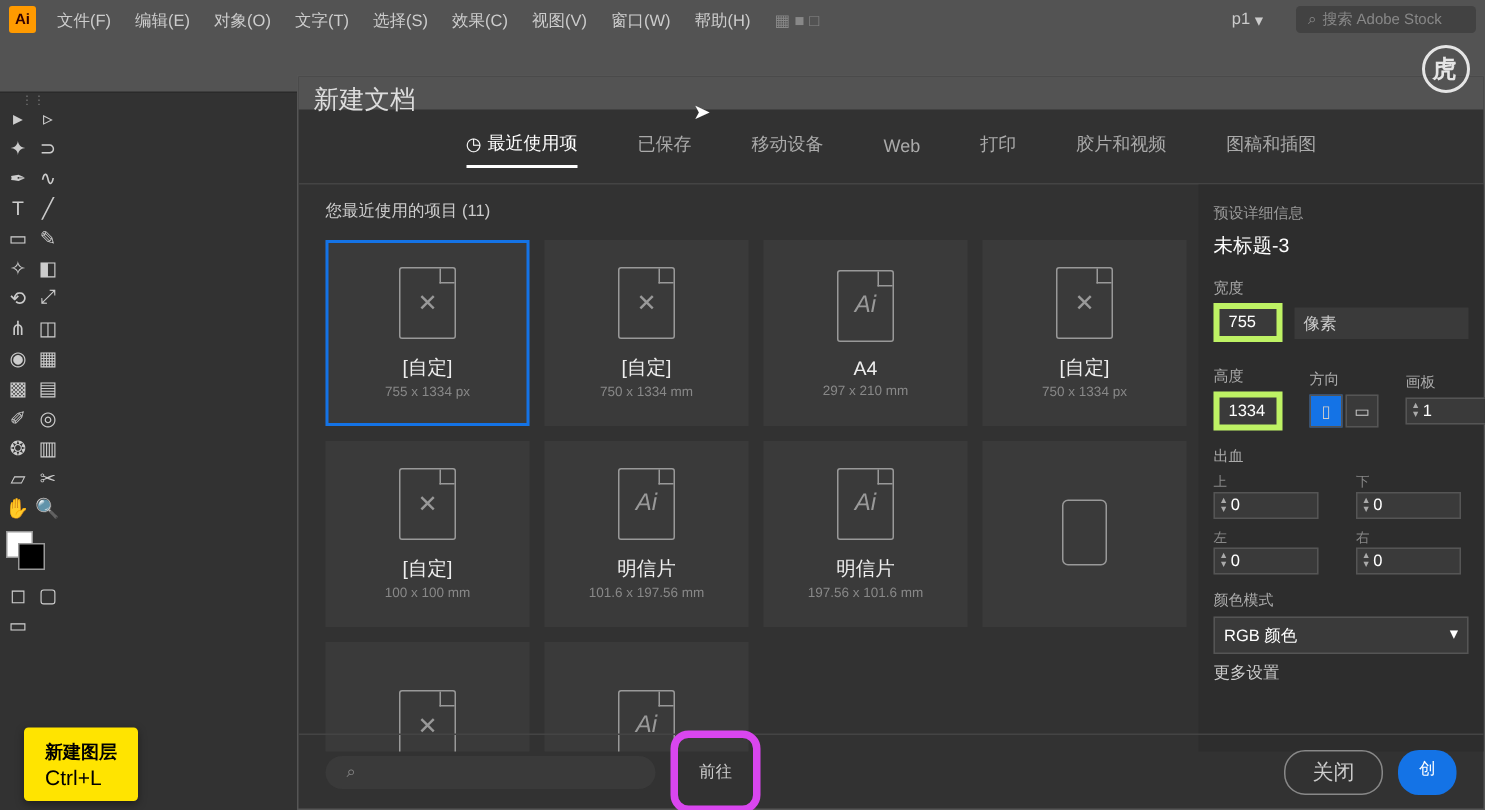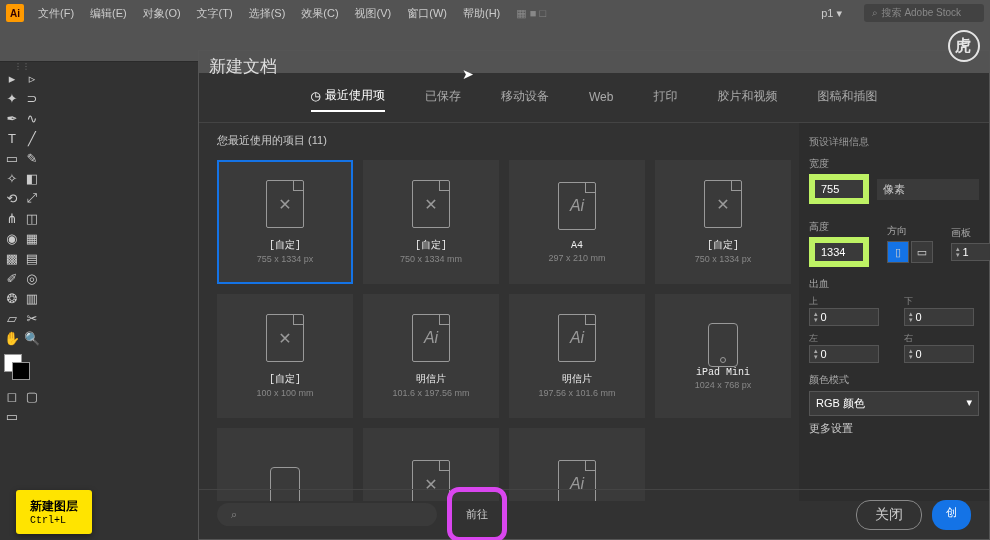--- a/index.html
+++ b/index.html
@@ -33,30 +33,30 @@
 .dtab { color: #aaa; font-size: 12px; cursor: pointer; display: flex; align-items: center; gap: 4px; padding-bottom: 6px; }
 .dtab.active { color: #fff; border-bottom: 2px solid #fff; }
 .dialog-body { display: flex; height: calc(100% - 110px); }
 .presets { flex: 1; padding: 10px 18px; overflow: hidden; }
 .presets-label { color: #ccc; font-size: 11px; margin-bottom: 12px; }
 .preset-grid { display: grid; grid-template-columns: repeat(4, 136px); gap: 10px; }
 .preset { background: #3a3a3a; height: 124px; display: flex; flex-direction: column; align-items: center; justify-content: center; cursor: pointer; border: 1px solid transparent; }
 .preset.selected { border: 2px solid #1473e6; }
 .preset-icon { width: 38px; height: 48px; border: 1px solid #999; border-radius: 2px; position: relative; display: flex; align-items: center; justify-content: center; color: #999; margin-bottom: 10px; }
 .preset-icon .fold { position: absolute; right: 0; top: 0; width: 10px; height: 10px; border-left: 1px solid #999; border-bottom: 1px solid #999; }
-.preset-name { color: #eee; font-size: 10px; font-family: Liberation Mono, monospace; }
+.preset-name { color: #eee; font-size: 13px; }
 .preset-dims { color: #888; font-size: 9px; margin-top: 2px; }
 
 
 .settings { width: 190px; background: #2d2d2d; padding: 12px 10px; color: #ccc; font-size: 11px; }
 .settings-hdr { font-size: 10px; color: #999; margin-bottom: 6px; }
 .doc-name { color: #fff; font-size: 13px; margin-bottom: 12px; }
 .field-label { font-size: 10px; color: #aaa; margin-bottom: 3px; margin-top: 8px; }
 .field-row { display: flex; gap: 8px; align-items: center; }
-.input-box { background: #3a3a3a; border: 6px solid #bef264; color: #fff; font-size: 11px; padding: 3px 6px; width: 60px; }
+.input-box { background: #3a3a3a; border: 4px solid #bef264; color: #fff; font-size: 11px; padding: 3px 6px; width: 46px; }
 .unit-select { background: #3a3a3a; color: #ccc; font-size: 11px; padding: 3px 6px; flex: 1; }
 .orient-btn { width: 22px; height: 22px; background: #3a3a3a; border: 1px solid #555; color: #ccc; display: flex; align-items: center; justify-content: center; cursor: pointer; }
 .orient-btn.active { background: #1473e6; }
 .spinner { display: flex; align-items: center; background: #3a3a3a; border: 1px solid #555; padding: 2px 4px; width: 70px; }
 .spinner-val { color: #fff; font-size: 11px; flex: 1; text-align: left; padding-left: 3px; }
 .spinner-btns { font-size: 7px; color: #aaa; line-height: 6px; }
 .bleed-grid { display: grid; grid-template-columns: 1fr 1fr; gap: 6px 20px; margin-top: 4px; }
 .color-mode { background: #3a3a3a; border: 1px solid #555; padding: 4px 6px; color: #fff; font-size: 11px; margin-top: 4px; width: 100%; display: flex; justify-content: space-between; }
 .more-settings { margin-top: 5px; color: #ccc; font-size: 11px; cursor: pointer; }
 
@@ -64,21 +64,21 @@
 .dialog-footer { position: absolute; bottom: 0; left: 0; right: 0; height: 50px; display: flex; align-items: center; padding: 0 18px; border-top: 1px solid #444; }
 .stock-search { flex: 1; display: flex; align-items: center; gap: 10px; }
 .stock-input { background: #3a3a3a; border-radius: 14px; padding: 5px 14px; color: #888; font-size: 11px; width: 220px; display: flex; align-items: center; gap: 6px; }
 .stock-go { border: 5px solid #d946ef; border-radius: 12px; padding: 15px 14px; color: #ccc; font-size: 11px; cursor: pointer; }
 .footer-btns { display: flex; gap: 10px; }
 .btn-close { border: 1px solid #888; border-radius: 14px; padding: 5px 18px; color: #ccc; font-size: 14px; cursor: pointer; }
 .btn-create { background: #1473e6; border-radius: 14px; padding: 5px 14px; color: #fff; font-size: 11px; cursor: pointer; }
 
 
 .tooltip { position: absolute; left: 16px; bottom: 6px; background: #ffe400; color: #000; font-size: 12px; font-weight: bold; padding: 8px 14px; border-radius: 3px; box-shadow: 0 2px 6px rgba(0,0,0,.4); }
-.tooltip-sub { font-size: 10px; font-weight: normal; font-family: Liberation Mono, monospace; }
+.tooltip-sub { font-size: 14px; font-weight: normal; }
 
 
 .watermark { position: absolute; right: 10px; top: 30px; color: rgba(255,255,255,.85); font-size: 26px; font-weight: bold; letter-spacing: 2px; display: flex; align-items: center; gap: 4px; }
 .wm-logo { width: 32px; height: 32px; border: 2px solid rgba(255,255,255,.85); border-radius: 50%; display: flex; align-items: center; justify-content: center; font-size: 16px; }
 
 .cursor { position: absolute; left: 462px; top: 66px; color: #fff; font-size: 14px; pointer-events: none; }
 </style>
 </head>
 <body>
 
@@ -238,27 +238,20 @@
           </div>
           <div class="preset">
             <div class="preset-icon">
               <div class="fold"></div>
               <span style="font-style:italic">Ai</span>
             </div>
             <div class="preset-name">明信片</div>
             <div class="preset-dims">197.56 x 101.6 mm</div>
           </div>
           <div class="preset">
-            <div style="width:30px;height:44px;border:1px solid #999;border-radius:4px;position:relative">
-              <div style="position:absolute;bottom:3px;left:50%;transform:translateX(-50%);width:6px;height:6px;border:1px solid #999;border-radius:50%"></div>
-            </div>
-            <div class="preset-name">iPad Mini</div>
-            <div class="preset-dims">1024 x 768 px</div>
-          </div>
-          <div class="preset">
             <div style="width:30px;height:44px;border:1px solid #999;border-radius:4px;position:relative"></div>
             <div class="preset-name"></div>
             <div class="preset-dims"></div>
           </div>
           <div class="preset">
             <div class="preset-icon"><div class="fold"></div>✕</div>
             <div class="preset-name"></div>
             <div class="preset-dims"></div>
           </div>
           <div class="preset">
@@ -267,20 +260,21 @@
               <span style="font-style:italic">Ai</span>
             </div>
             <div class="preset-name"></div>
             <div class="preset-dims"></div>
           </div>
         </div>
     </div>
 
     <div class="settings">
       <div class="settings-hdr">预设详细信息</div>
+      <div class="doc-name">未标题-3</div>
 
       <div class="field-label">宽度</div>
       <div class="field-row">
         <input class="input-box" value="755" style="">
         <div class="unit-select">像素</div>
       </div>
 
       <div class="field-row" style="margin-top:8px;gap:18px">
         <div style="flex:1">
           <div class="field-label">高度</div>

